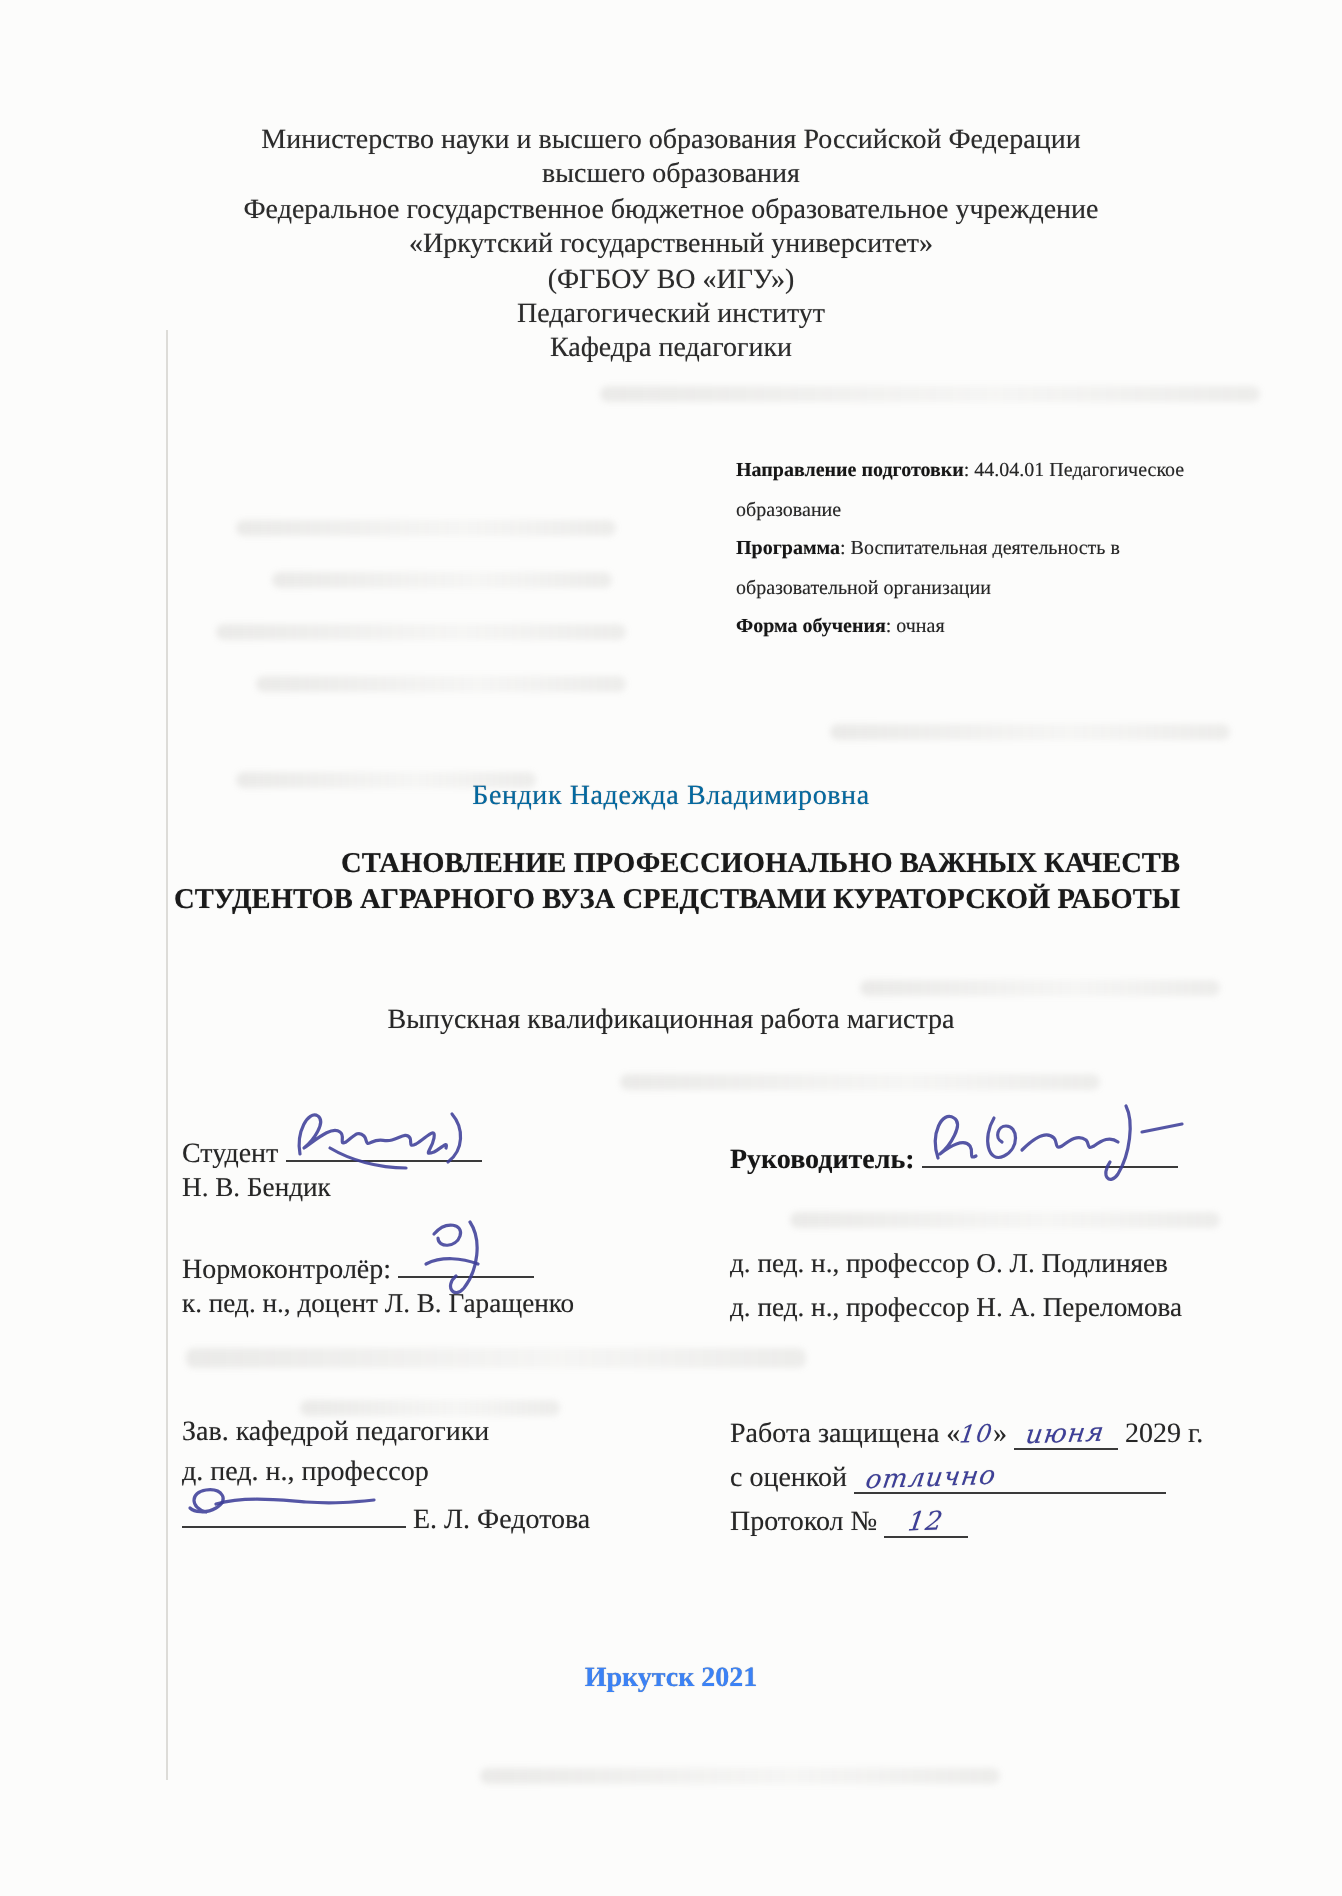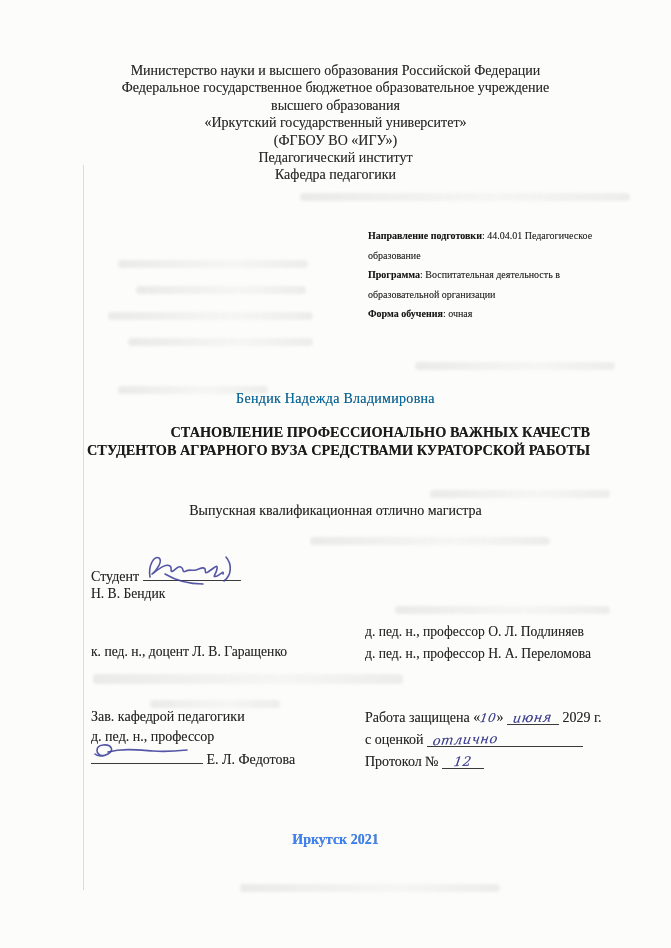--- a/index.html
+++ b/index.html
@@ -94,56 +94,78 @@
   <div class="ghost" style="left:118px;top:386px;width:150px;"></div>
   <div class="ghost" style="left:430px;top:490px;width:180px;"></div>
   <div class="ghost" style="left:310px;top:537px;width:240px;"></div>
   <div class="ghost" style="left:395px;top:606px;width:215px;"></div>
   <div class="ghost" style="left:93px;top:674px;width:310px;height:10px;opacity:1.4;"></div>
   <div class="ghost" style="left:150px;top:700px;width:130px;"></div>
   <div class="ghost" style="left:240px;top:884px;width:260px;"></div>
 
   <div class="abs centered header-block">
     <div>Министерство науки и высшего образования Российской Федерации</div>
+    <div>высшего образования</div>
     <div>Федеральное государственное бюджетное образовательное учреждение</div>
-    <div>высшего образования</div>
     <div>«Иркутский государственный университет»</div>
     <div>(ФГБОУ ВО «ИГУ»)</div>
     <div>Педагогический институт</div>
     <div>Кафедра педагогики</div>
   </div>
 
   <div class="abs program-block">
     <span><b>Направление подготовки</b><span>: 44.04.01 Педагогическое образование</span></span>
     <br>
     <span><b>Программа</b><span>: Воспитательная деятельность в образовательной организации</span></span>
     <br>
     <span><b>Форма обучения</b><span>: очная</span></span>
   </div>
 
   <div class="abs centered author-line">Бендик Надежда Владимировна</div>
 
   <div class="abs title-block">СТАНОВЛЕНИЕ ПРОФЕССИОНАЛЬНО ВАЖНЫХ КАЧЕСТВ СТУДЕНТОВ АГРАРНОГО ВУЗА СРЕДСТВАМИ КУРАТОРСКОЙ РАБОТЫ</div>
 
-  <div class="abs centered subtitle-line">Выпускная квалификационная отлично магистра</div>
+  <div class="abs centered subtitle-line">Выпускная квалификационная работа магистра</div>
 
   <div class="abs sig-row" style="left:91px; top:566px;">
     <span>Студент</span>
     <span class="sig-line" style="width:98px;">
       <svg width="88" height="38" viewBox="0 0 88 38" style="left:2px; bottom:-8px;">
         <path class="ink" d="M5 27 C3 16 9 5 14 8 C18 11 12 20 7 24 C14 19 21 13 25 16 C28 18 24 23 28 21 C32 18 34 15 37 18 C39 20 37 23 41 21 C45 19 47 21 51 20 C55 19 58 16 60 19 C61 21 59 24 63 22 C68 19 73 13 72 19 C71 25 66 28 72 26 C76 24 79 20 78 24"></path>
         <path class="ink" d="M81 7 C87 14 87 25 79 31"></path>
         <path class="ink" d="M20 24 C30 30 44 34 58 34"></path>
       </svg>
     </span>
   </div>
   <div class="abs name-line" style="left:91px; top:586px;">Н. В. Бендик</div>
 
+  <div class="abs sig-row" style="left:365px; top:569px;">
+    <span class="bold">Руководитель:</span>
+    <span class="sig-line" style="width:128px;">
+      <svg width="140" height="48" viewBox="0 0 140 48" style="left:-4px; bottom:-12px;">
+        <path class="ink" d="M12 32 C8 20 14 8 20 12 C25 15 18 26 13 30 C18 26 25 22 28 26 C30 29 27 33 31 31"></path>
+        <path class="ink" d="M40 12 C34 22 37 35 45 31 C53 27 52 16 46 16 C42 16 40 22 44 24"></path>
+        <path class="ink" d="M54 28 C60 22 66 18 70 22 C72 24 70 28 74 26 C78 23 82 20 86 23 C88 25 86 28 90 26 C94 23 98 21 102 24"></path>
+        <path class="ink" d="M106 6 C110 14 108 30 102 40 C98 46 93 41 98 34"></path>
+        <path class="ink" d="M114 19 L134 15"></path>
+      </svg>
+    </span>
+  </div>
   <div class="abs name-line" style="left:365px; top:589px;margin-top:35px;">д. пед. н., профессор О. Л. Подлиняев</div>
 
+  <div class="abs sig-row" style="left:91px; top:624px;">
+    <span>Нормоконтролёр:</span>
+    <span class="sig-line" style="width:68px;">
+      <svg width="56" height="46" viewBox="0 0 56 46" style="left:6px; bottom:-13px;">
+        <path class="ink" d="M12 12 C18 5 27 7 25 13 C23 19 14 19 14 14"></path>
+        <path class="ink" d="M30 6 C36 15 34 30 27 39 C22 45 17 38 23 33"></path>
+        <path class="ink" d="M8 27 C16 23 26 24 34 27"></path>
+      </svg>
+    </span>
+  </div>
   <div class="abs name-line" style="left:91px; top:644px;">к. пед. н., доцент Л. В. Гаращенко</div>
 
   <div class="abs name-line" style="left:365px; top:646px;">д. пед. н., профессор Н. А. Переломова</div>
 
   <div class="abs sig-row" style="left:91px; top:709px;">Зав. кафедрой педагогики</div>
   <div class="abs sig-row" style="left:91px; top:729px;">д. пед. н., профессор</div>
   <div class="abs sig-row" style="left:91px; top:749px;">
     <span class="sig-line" style="width:112px;">
       <svg width="104" height="28" viewBox="0 0 104 28" style="left:-2px; bottom:-3px;">
         <path class="ink" d="M14 18 C6 16 6 8 14 7 C22 6 26 12 19 16 C14 19 8 18 6 16"></path>

